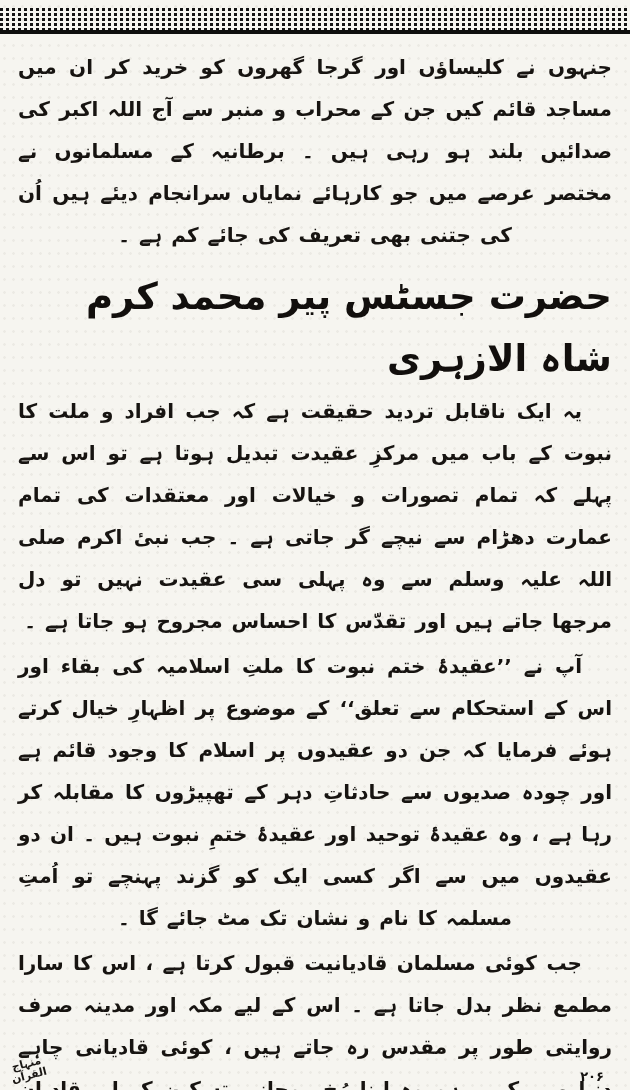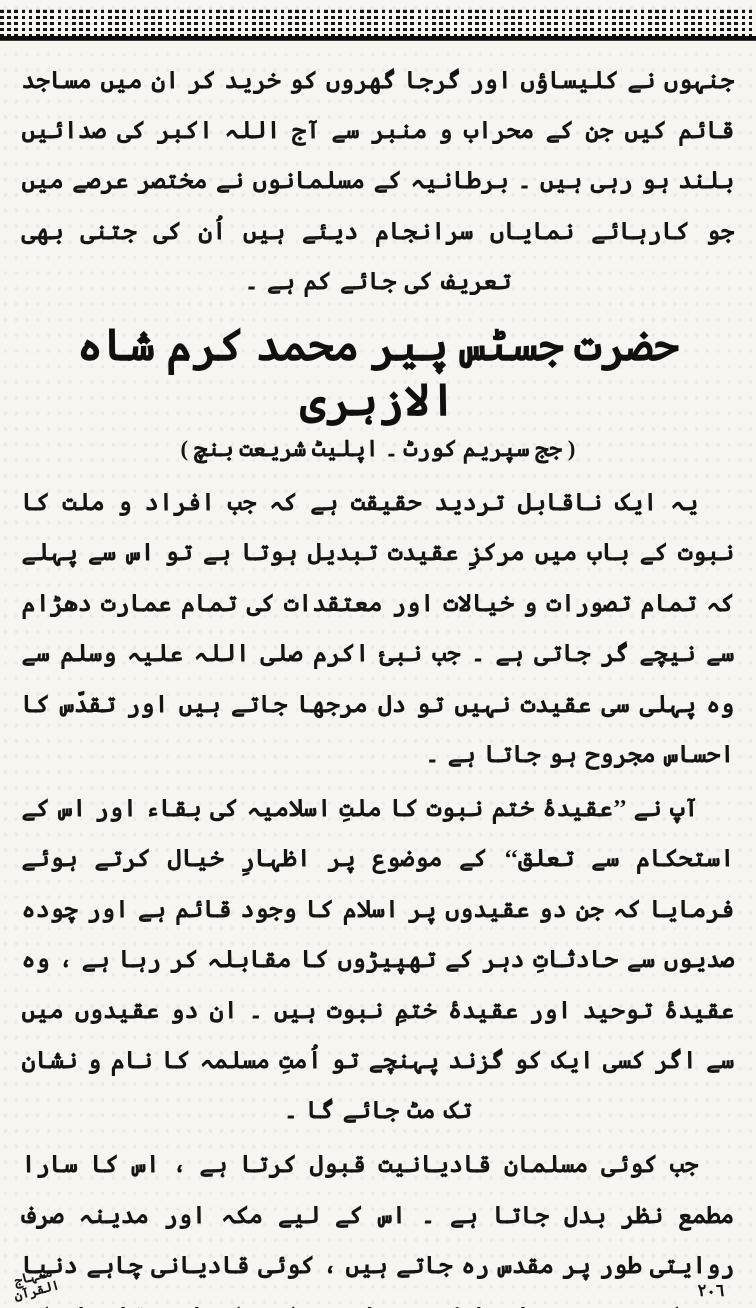--- a/index.html
+++ b/index.html
@@ -14,21 +14,20 @@
     background: #f6f5f0;
     font-family: "DejaVu Sans", sans-serif;
     color: #171411;
   }
   .page {
     position: absolute;
     inset: 0;
     direction: rtl;
     background-image: radial-gradient(rgba(90,85,75,0.07) 1px, transparent 1.3px);
     background-size: 9px 13px;
-    font-family: Liberation Serif, serif;
   }
   
   .ornament-band {
     position: absolute;
     top: 8px;
     left: 0;
     right: 0;
     height: 22px;
     background-image:
       repeating-linear-gradient(180deg, rgba(246,245,240,0) 0 3px, #f6f5f0 3px 5px),
@@ -49,24 +48,24 @@
     text-align: justify;
     text-align-last: center;
     text-indent: 30px;
     word-spacing: 2px;
     color: #171411;
   }
   .para.no-indent { text-indent: 0; }
   .para.last-right { text-align-last: right; }
   .heading {
     margin: 10px 0 0 0;
-    text-align: center;
+    text-align: right;
     font-size: 37px;
     font-weight: bold;
-    line-height: 46px;
+    line-height: 62px;
     color: #120f0d;
   }
   .subheading {
     margin: 0 0 6px 0;
     text-align: center;
     font-size: 19px;
     font-weight: bold;
     line-height: 34px;
   }
   .seal {
@@ -99,21 +98,20 @@
 
   <div class="ornament-band"></div>
 
   <div class="content">
 
     <p class="para no-indent">جنہوں نے کلیساؤں اور گرجا گھروں کو خرید کر ان میں مساجد قائم کیں جن کے محراب و منبر سے آج اللہ اکبر کی صدائیں بلند ہو رہی ہیں ۔ برطانیہ کے مسلمانوں نے مختصر عرصے میں جو کارہائے نمایاں سرانجام دیئے ہیں اُن کی جتنی بھی تعریف کی جائے کم ہے ۔</p>
 
 
     <h1 class="heading">حضرت جسٹس پیر محمد کرم شاہ الازہری</h1>
 
-    <div class="subheading">( جج سپریم کورٹ ۔ اپلیٹ شریعت بنچ )</div>
 
     <p class="para last-right">یہ ایک ناقابل تردید حقیقت ہے کہ جب افراد و ملت کا نبوت کے باب میں مرکزِ عقیدت تبدیل ہوتا ہے تو اس سے پہلے کہ تمام تصورات و خیالات اور معتقدات کی تمام عمارت دھڑام سے نیچے گر جاتی ہے ۔ جب نبیٔ اکرم صلی اللہ علیہ وسلم سے وہ پہلی سی عقیدت     نہیں تو دل مرجھا جاتے ہیں اور تقدّس کا احساس مجروح ہو جاتا ہے ۔</p>
 
     <p class="para">آپ نے ’’عقیدۂ ختم نبوت کا ملتِ اسلامیہ کی بقاء اور اس کے استحکام سے تعلق‘‘ کے موضوع پر اظہارِ خیال کرتے ہوئے فرمایا کہ جن دو عقیدوں پر اسلام کا وجود قائم ہے اور چودہ صدیوں سے حادثاتِ دہر کے تھپیڑوں کا مقابلہ کر رہا ہے ، وہ عقیدۂ توحید اور عقیدۂ ختمِ نبوت ہیں ۔ ان دو عقیدوں میں سے اگر کسی ایک کو گزند پہنچے تو اُمتِ مسلمہ کا نام و نشان تک مٹ جائے گا ۔</p>
 
     <p class="para">جب کوئی مسلمان قادیانیت قبول کرتا ہے ، اس کا سارا مطمع نظر بدل جاتا ہے ۔ اس کے لیے مکہ اور مدینہ صرف روایتی طور پر مقدس رہ جاتے ہیں ، کوئی قادیانی چاہے دنیا میں کہیں ہو وہ اپنا رُخ روحانی تسکین کے لیے قادیان کی طرف کرتا ہے ۔ قادیان کی سرزمین اس کے لیے حجاز کی طرح مقدس بن کر رہ جاتی ہے اور اس کی محبت و عقیدت کا مرکز قادیان جو ہندوستان میں ہے بن جاتا ہے ۔</p>
 
   </div>
 
   <div class="seal">

